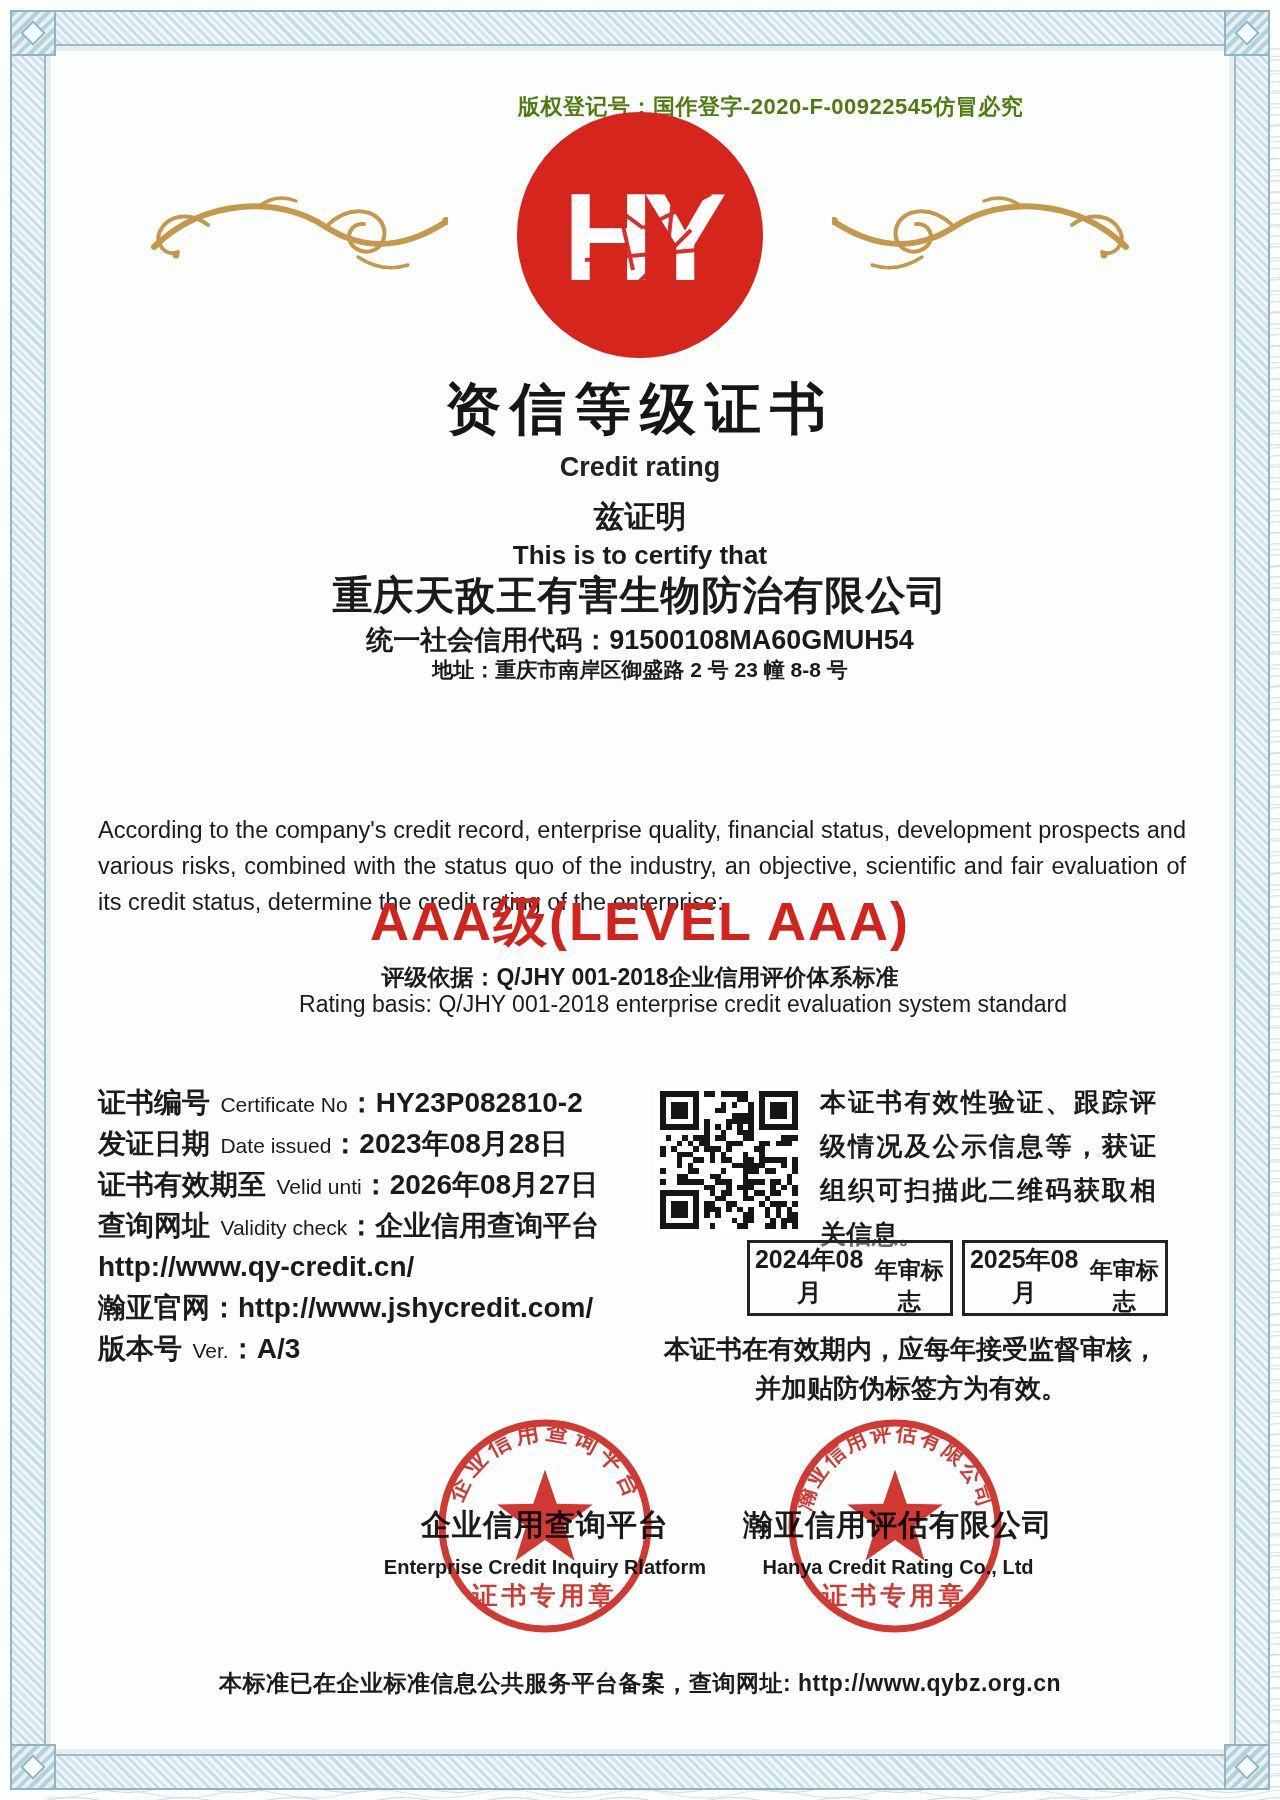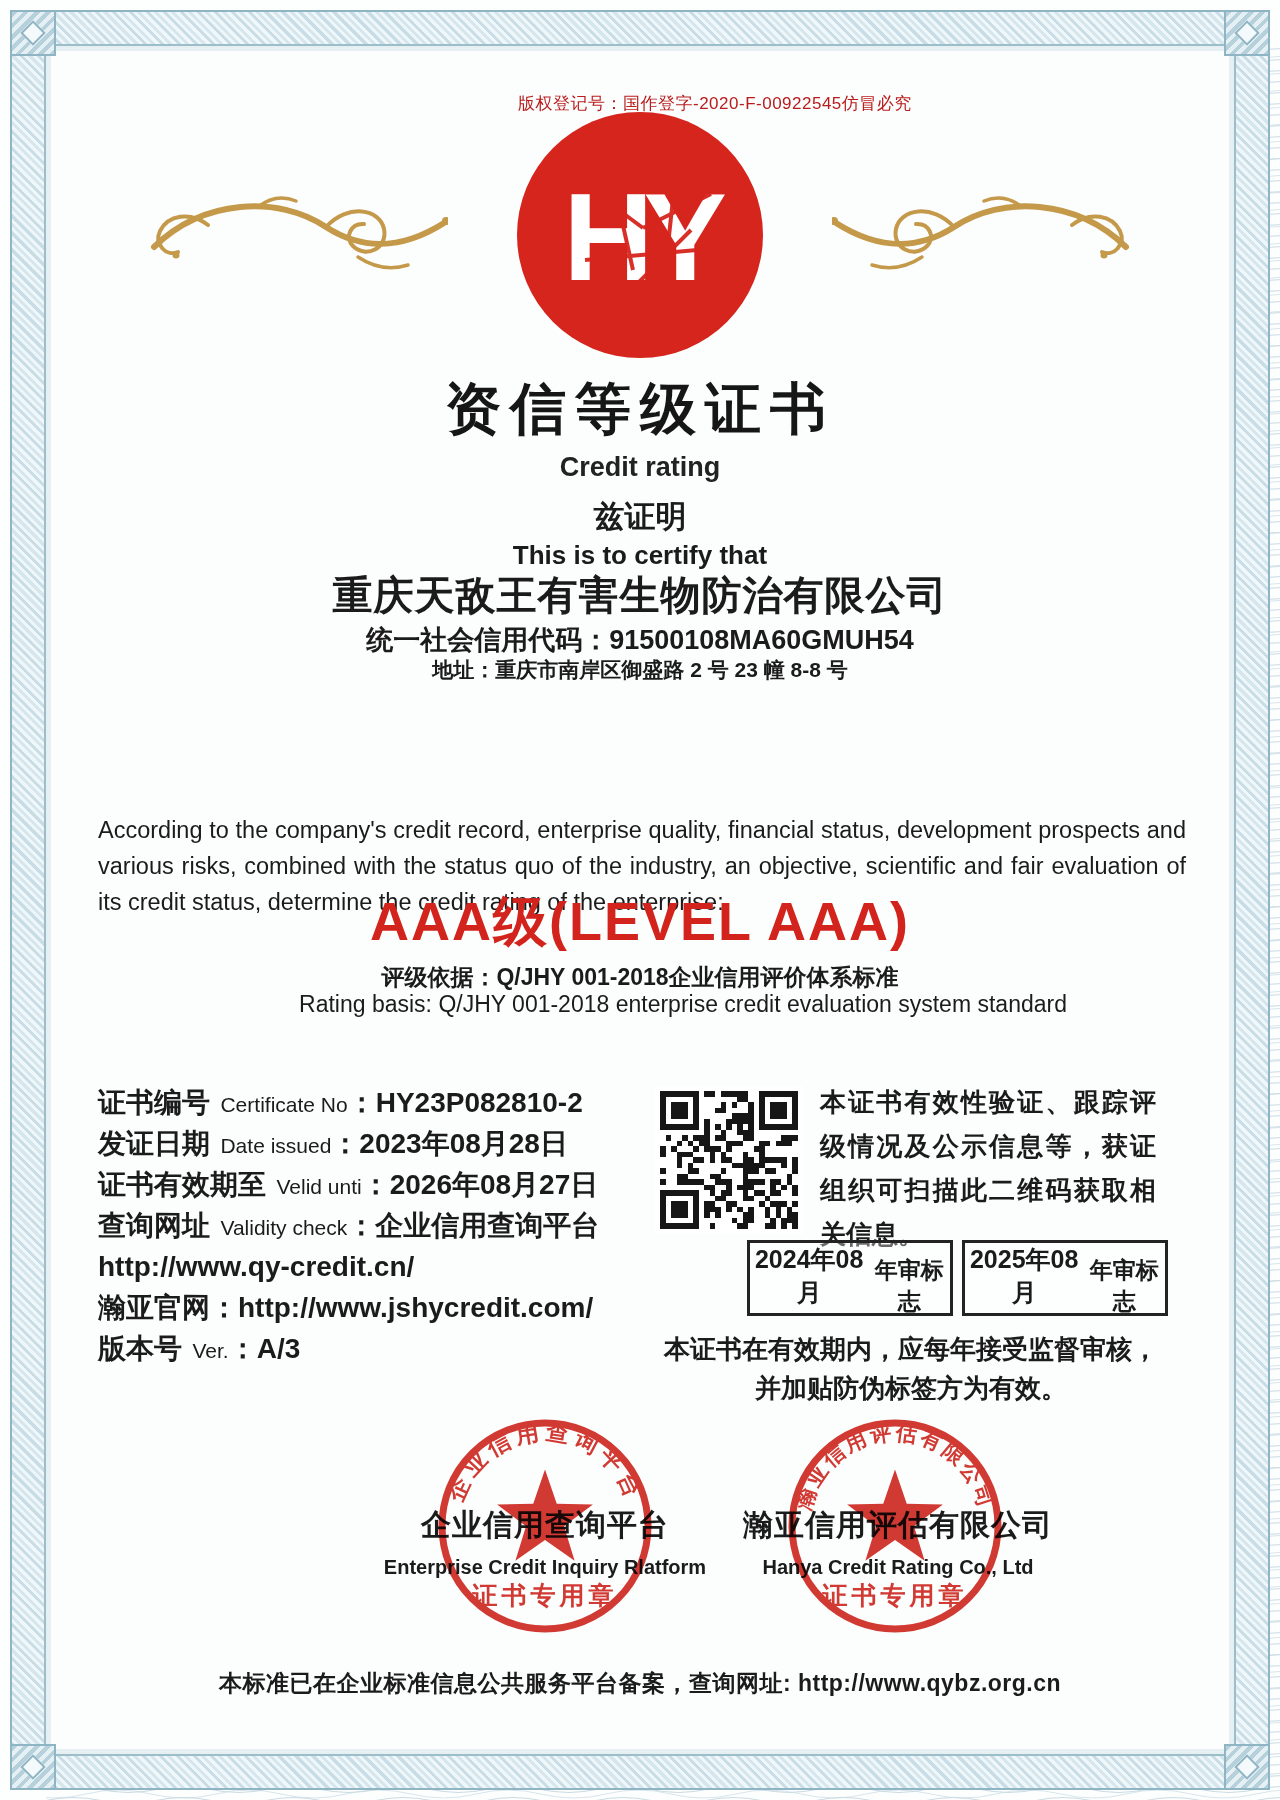--- a/index.html
+++ b/index.html
@@ -25,21 +25,21 @@
     position:absolute; width:46px; height:46px; z-index:2;
     background:repeating-linear-gradient(135deg,#b7d1dc 0 4px,#e4f0f4 4px 8px);
     border:2px solid #8fb4c3; box-sizing:border-box;
   }
   .corner:after{content:""; position:absolute; inset:12px; background:#f4fafc; transform:rotate(45deg); border:2px solid #8fb4c3;}
   .c-tl{top:10px;left:10px}.c-tr{top:10px;right:10px}.c-bl{bottom:10px;left:10px}.c-br{bottom:10px;right:10px}
   .waves{position:absolute; inset:46px; z-index:1; pointer-events:none;}
   
   .abs{position:absolute; z-index:3;}
   .center{left:0; width:1280px; text-align:center;}
-  .copyright{top:92px; left:518px; font-size:17px; font-weight:400; color:#b91c1c; letter-spacing:.5px;}
+  .copyright{top:92px; left:518px; font-size:22px; font-weight:700; color:#4d7c0f; letter-spacing:.5px;}
   .logo-wrap{top:110px; left:515px; width:250px; height:250px;}
   .flourish{top:185px; width:300px; height:110px;}
   .fl-l{left:148px;} .fl-r{left:832px; transform:scaleX(-1);}
   .title{top:372px; font-size:56px; font-weight:700; letter-spacing:9px; color:#161616;}
   .subtitle{top:452px; font-size:27px; font-weight:600; color:#222;}
   .certify-zh{top:496px; font-size:31px; font-weight:600;}
   .certify-en{top:540px; font-size:26px; font-weight:700;}
   .company{top:568px; font-size:40px; font-weight:800; letter-spacing:1px;}
   .code-line{top:622px; font-size:27px; font-weight:600;}
   .addr-line{top:656px; font-size:21px; font-weight:700;}

